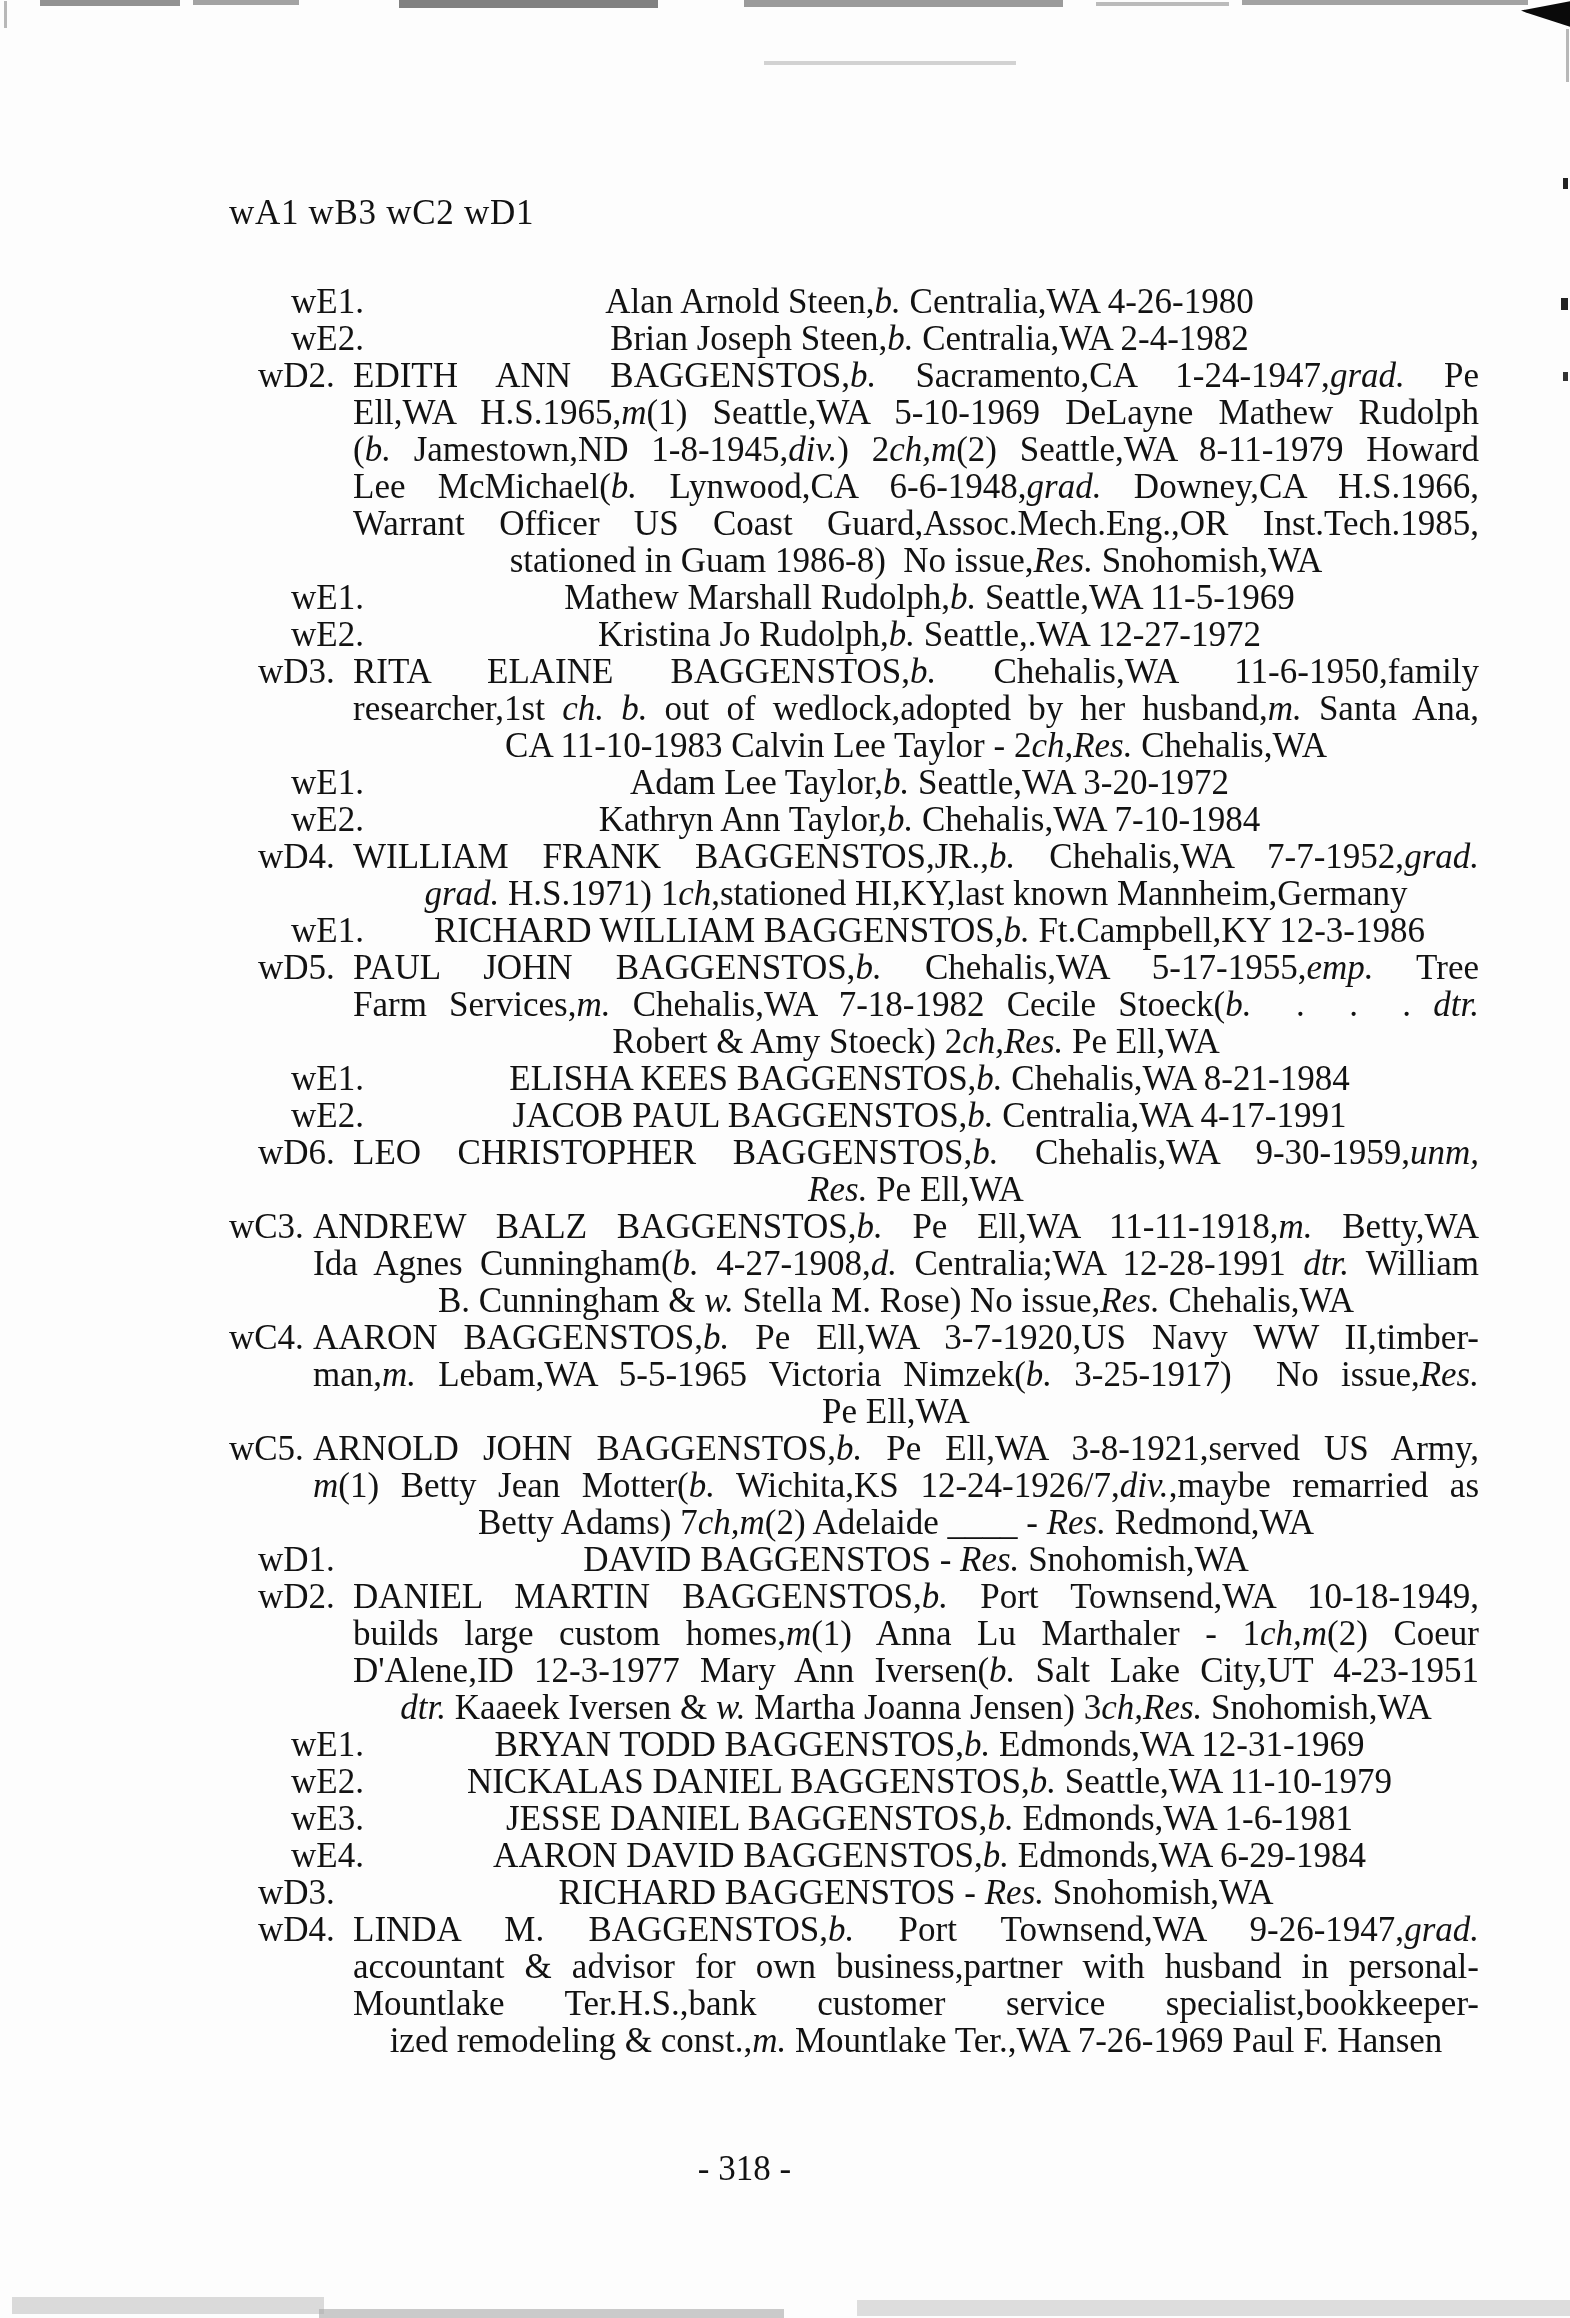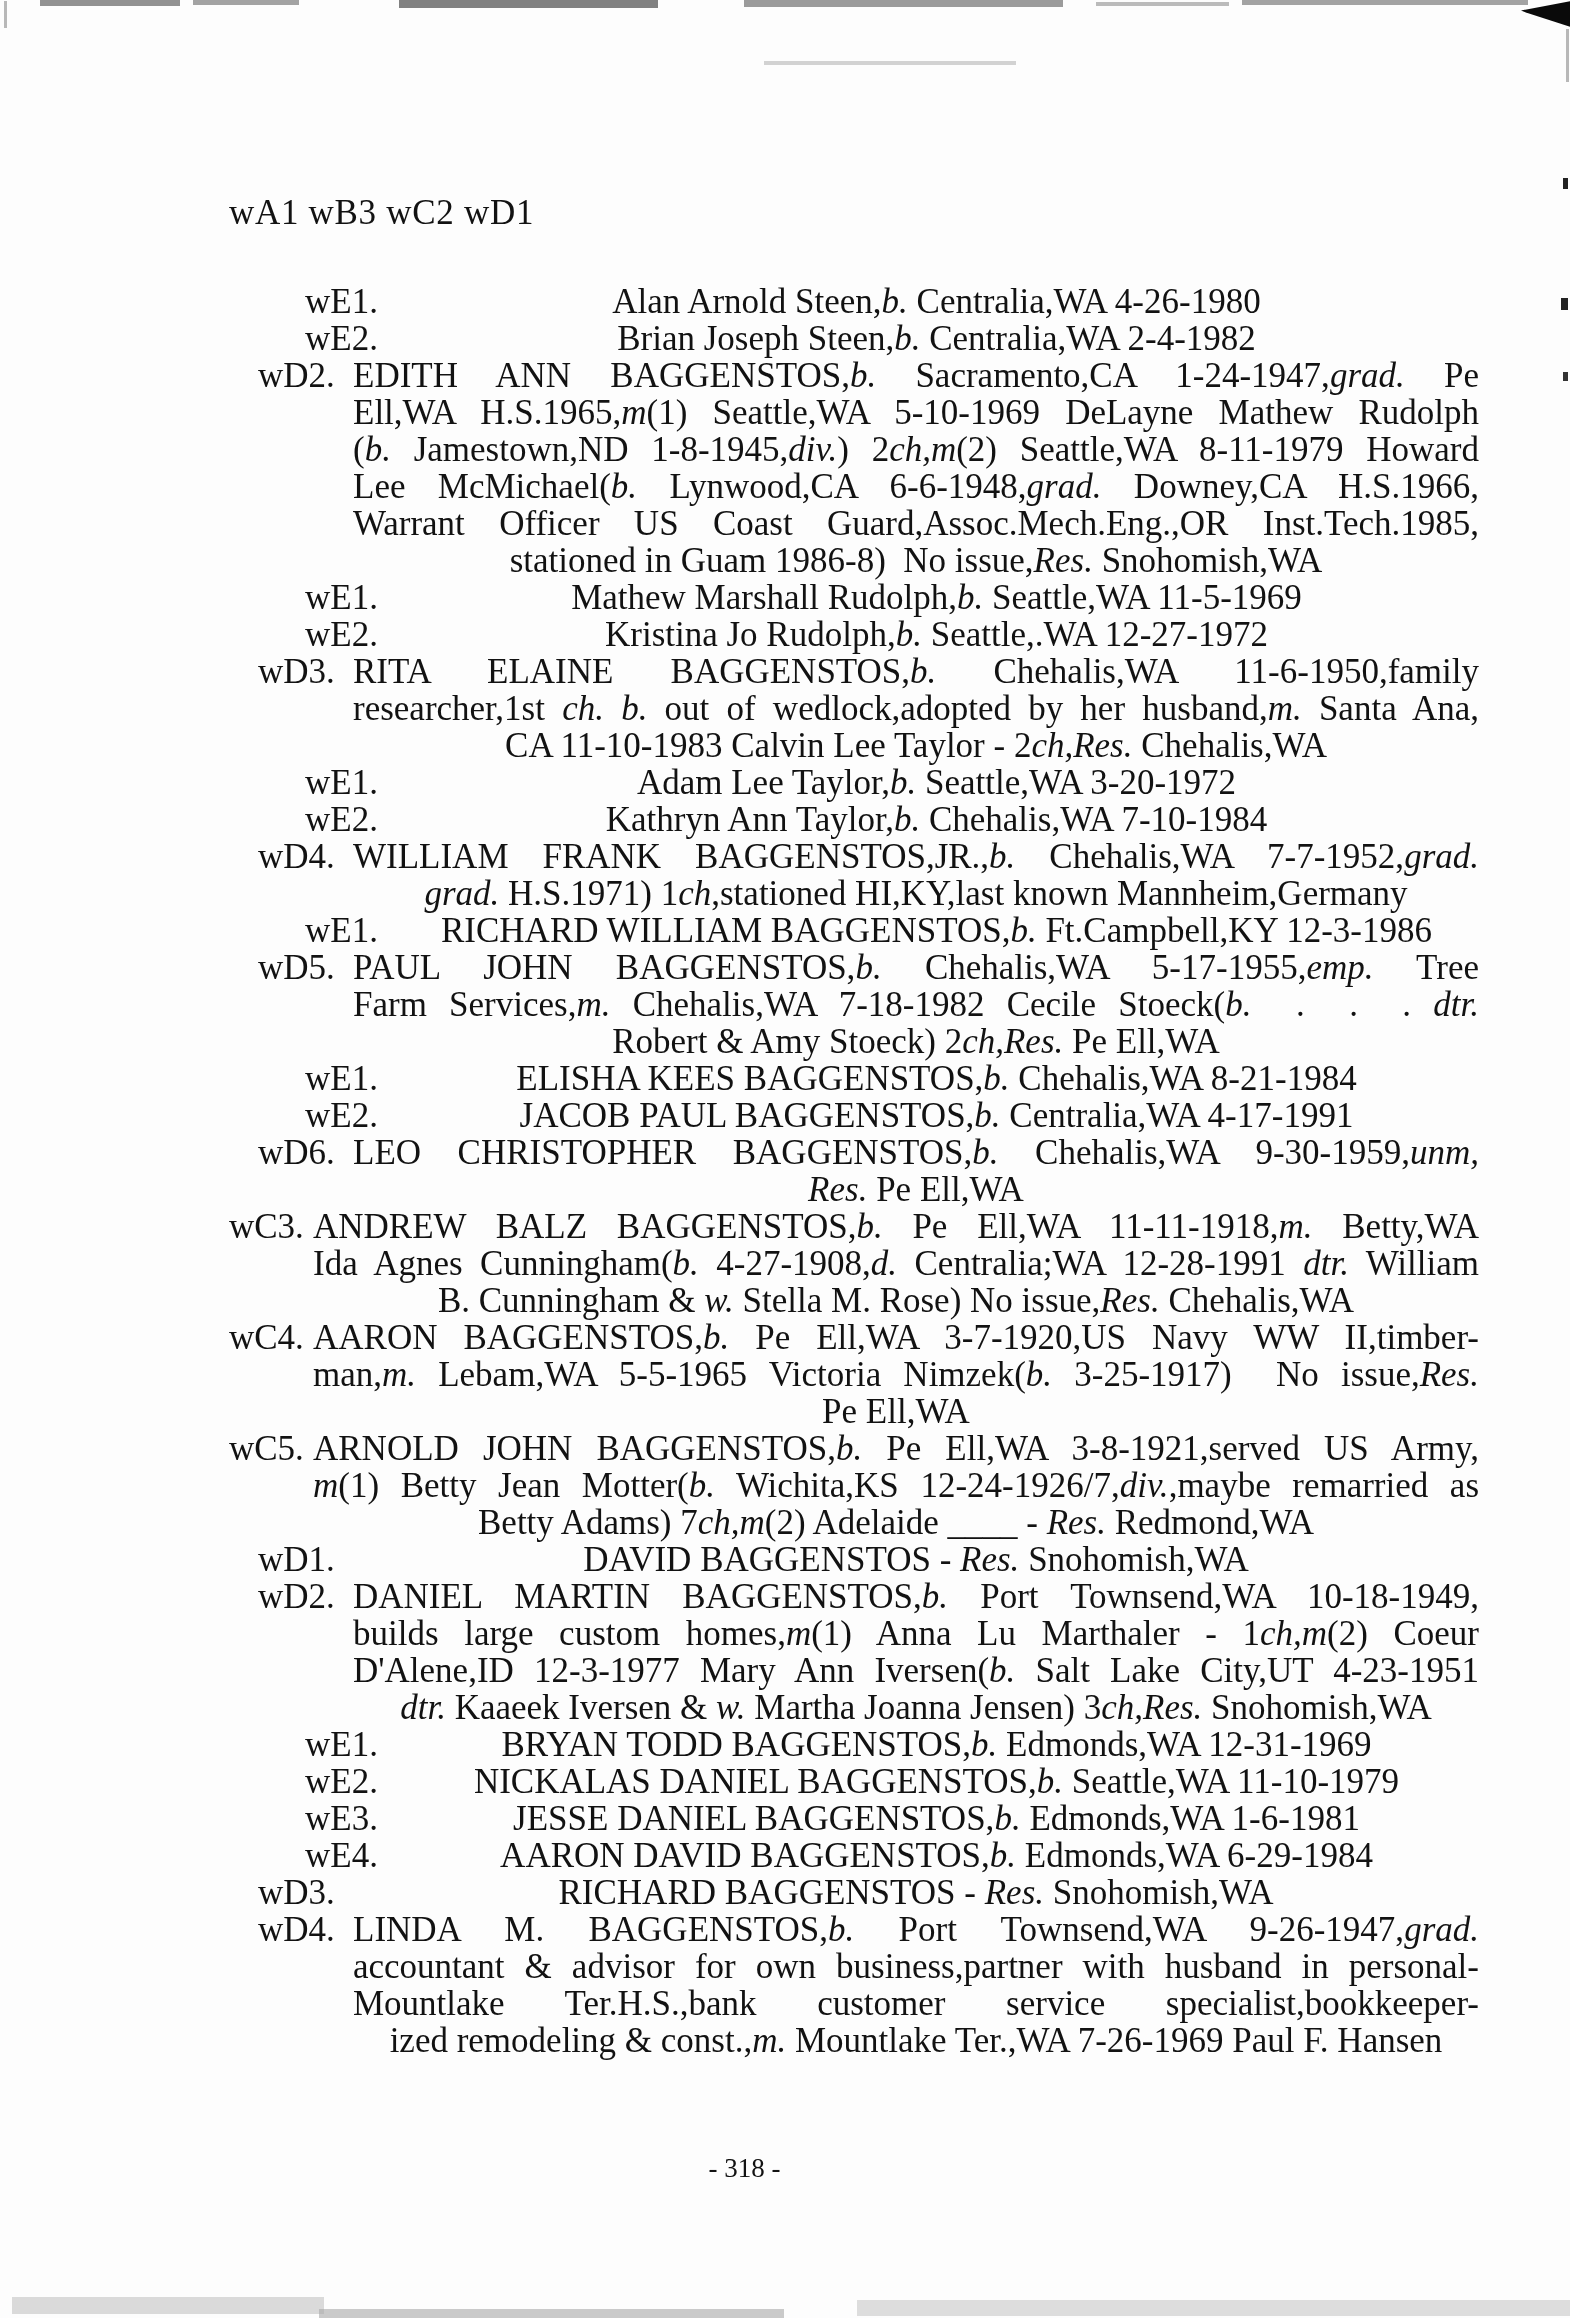--- a/index.html
+++ b/index.html
@@ -15,27 +15,27 @@
     font-size:35px;line-height:37px;letter-spacing:0.7px;
   }
   .entries{
     position:absolute;top:283px;left:0;right:0;
     font-size:35px;line-height:37px;
   }
   .entry{position:relative;padding-right:92px;}
   .entry .label{position:absolute;}
   .lv-C{padding-left:313px;} .lv-C .label{left:229px;}
   .lv-D{padding-left:353px;font-family:Liberation Serif, serif;} .lv-D .label{left:258px;}
-  .lv-E{padding-left:380px;margin-left:14px;} .lv-E .label{left:291px;}
+  .lv-E{padding-left:380px;} .lv-E .label{left:291px;}
   .line{text-align:center;}
   .line.j{text-align:justify;text-align-last:justify;}
   .it{font-style:italic;}
   .pagenum{
     position:absolute;top:2150px;left:0;right:82px;
-    text-align:center;font-size:27px;line-height:37px;
+    text-align:center;font-size:35px;line-height:37px;
   }
   
   .art{position:absolute;pointer-events:none;}
   .a-top1{left:40px;top:0;width:140px;height:6px;background:#3a3a3a;opacity:.55;}
   .a-top2{left:193px;top:0;width:106px;height:4.7px;background:#4a4a4a;opacity:.5;}
   .a-top3{left:399px;top:0;width:259px;height:8px;background:#2e2e2e;opacity:.6;}
   .a-top4{left:744px;top:0;width:319px;height:6.6px;background:#3a3a3a;opacity:.5;}
   .a-top5{left:1096px;top:2px;width:133px;height:4px;background:#6a6a6a;opacity:.45;}
   .a-top6{left:1242px;top:0;width:286px;height:5.3px;background:#4a4a4a;opacity:.5;}
   .a-dash{left:764px;top:61px;width:252px;height:4px;background:#d2d2d2;}

